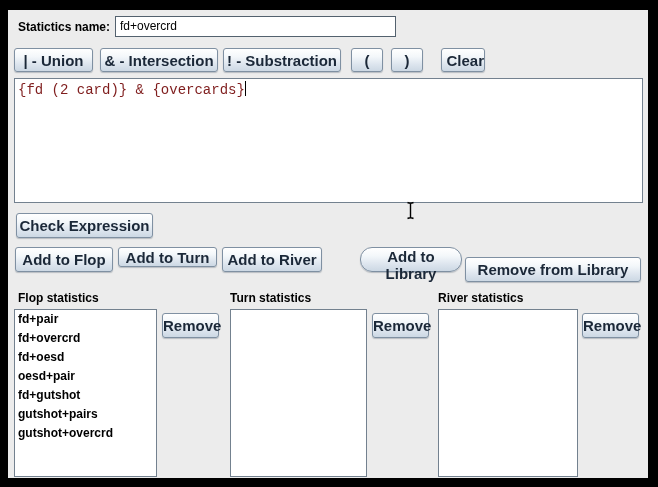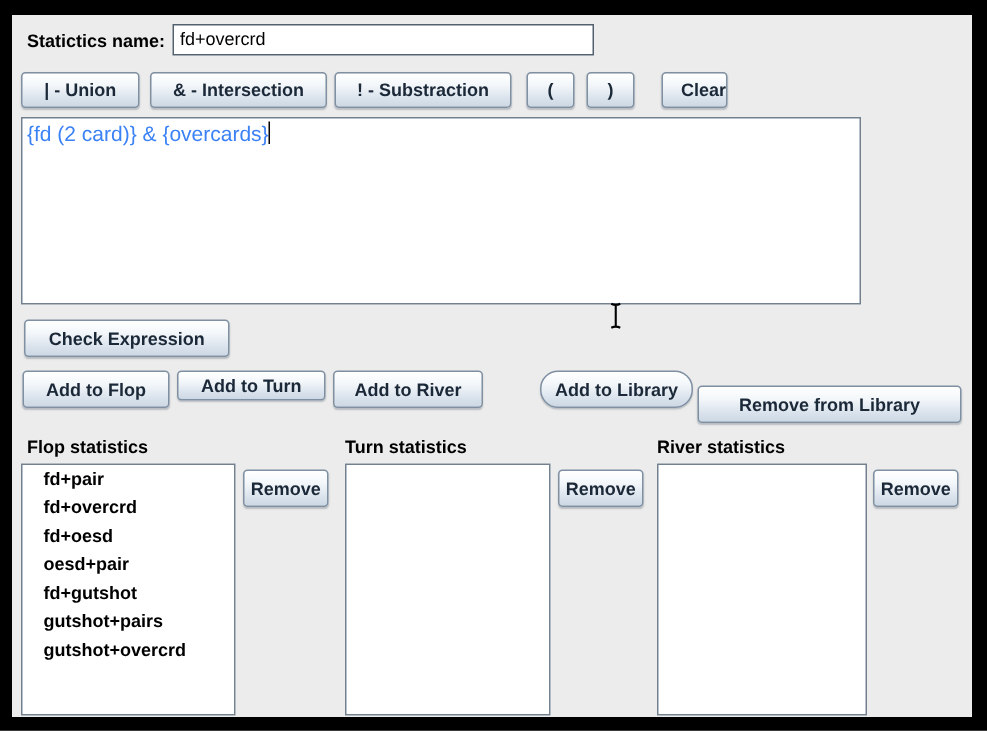--- a/index.html
+++ b/index.html
@@ -17,44 +17,44 @@
     font-size:12px; line-height:19px; padding-left:4px; color:#000;
     cursor:text; white-space:nowrap; overflow:hidden;
   }
 
   .btn {
     position:absolute; height:24px;
     border:1px solid #7f90a2; border-radius:3px;
     background:linear-gradient(#ffffff, #f3f7fa 35%, #dde5ee 70%, #ccd8e4);
     box-shadow:0 1px 1px rgba(90,100,115,.35);
     font-family:"Liberation Sans", sans-serif;
-    font-size:12px; font-weight:bold; color:#1b2838;
+    font-size:15px; font-weight:bold; color:#1b2838;
     text-align:center; cursor:pointer; padding:0;
   }
 
   .textarea {
-    position:absolute; left:6px; top:68px; width:560px; height:125px;
+    position:absolute; left:6px; top:68px; width:629px; height:125px;
     background:#fff; border:1px solid #73818f;
-    font-family:Liberation Sans, sans-serif; font-size:14px; color:#3b82f6;
+    font-family:Liberation Mono, monospace; font-size:14px; color:#7f1d1d;
     padding:2px 3px; cursor:text;
   }
   .caret { display:inline-block; width:1px; height:15px; background:#000; vertical-align:-2px; }
 
   .ibeam { position:absolute; left:390px; top:122px; width:11px; height:19px; pointer-events:none; }
 
   .col-label { top:281px; }
 
   .listbox {
     position:absolute; top:299px; height:168px;
     background:#fff; border:1px solid #73818f;
     overflow:hidden; cursor:default;
   }
   .list-item {
     font-size:12px; font-weight:bold; color:#000;
-    height:19px; line-height:19px; padding-left:14px; white-space:nowrap;
+    height:19px; line-height:19px; padding-left:3px; white-space:nowrap;
   }
 
   .remove-btn { top:303px; width:57px; height:25px; }
 </style>
 </head>
 <body>
 
 <div class="frame">
   <div class="panel">
 

